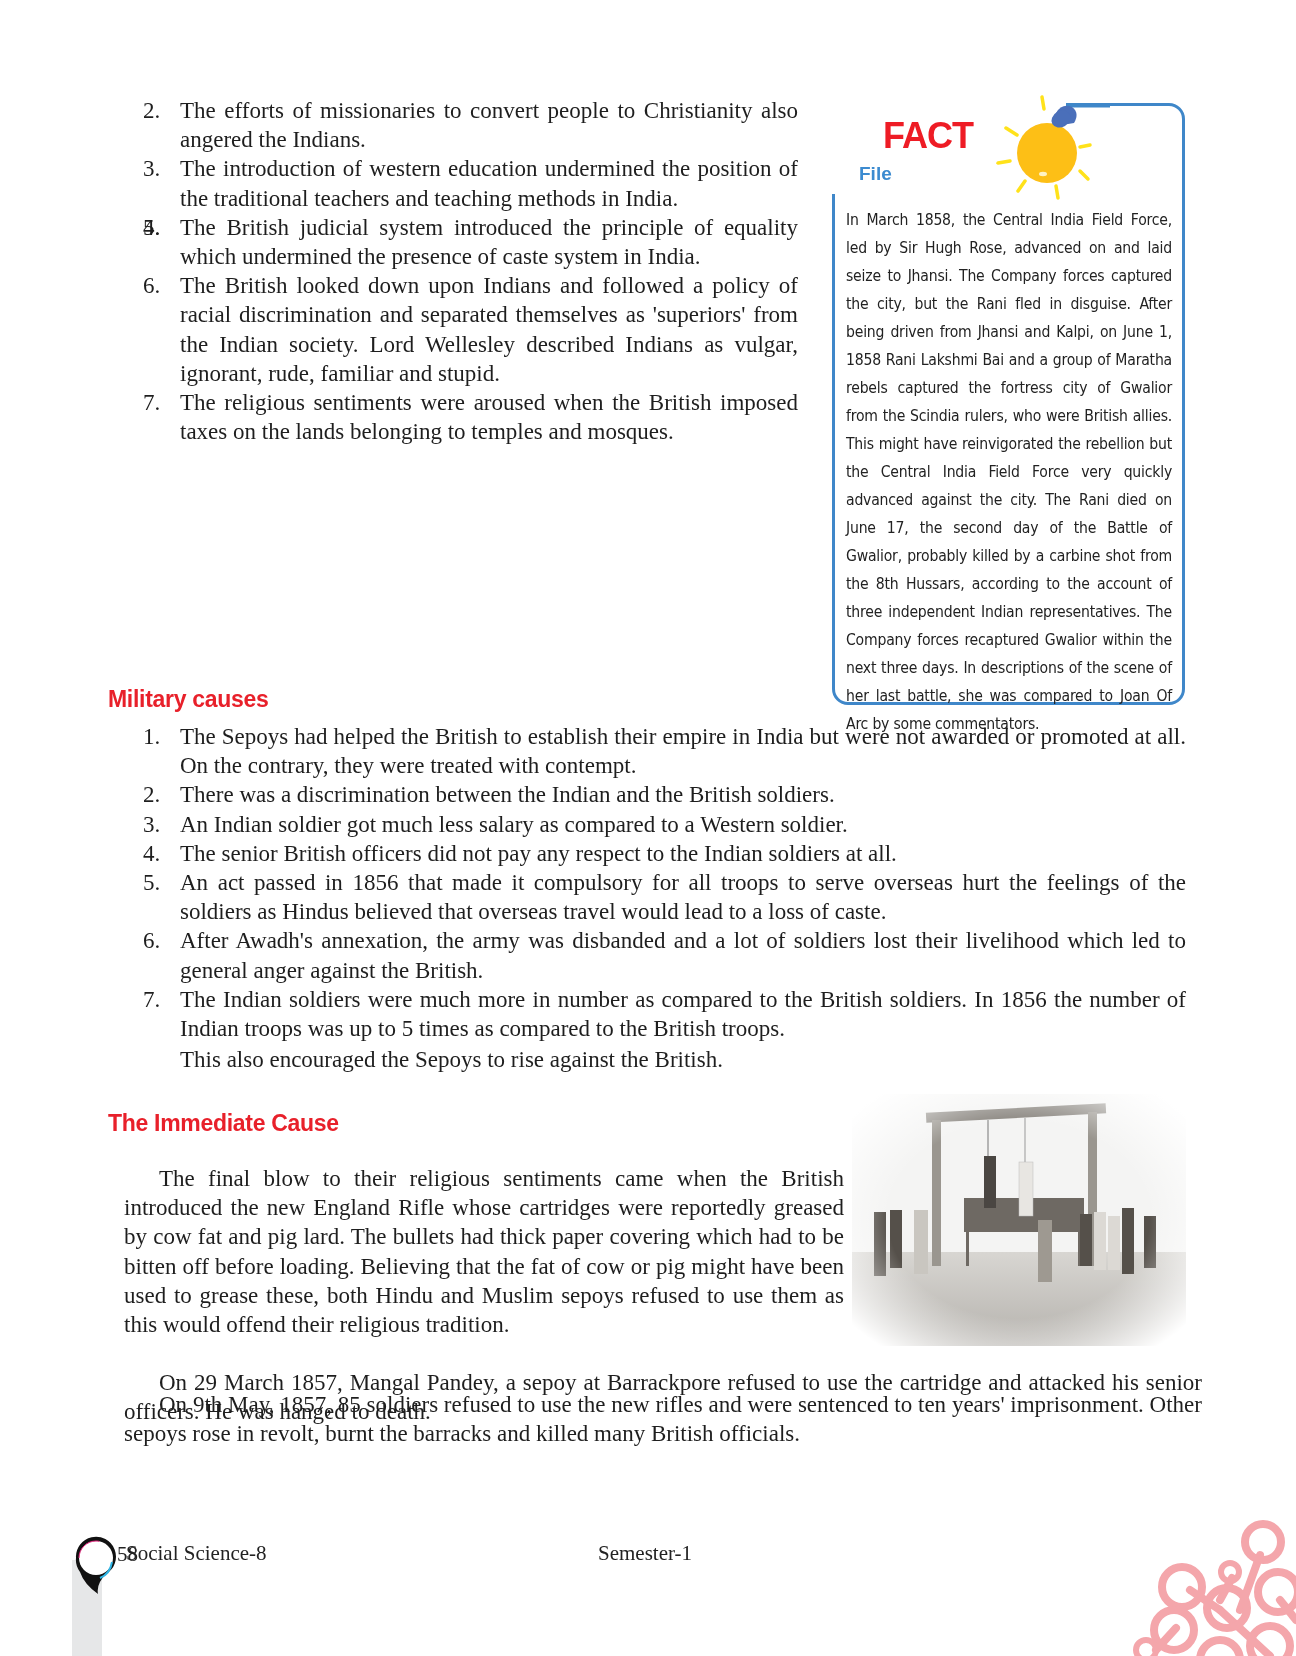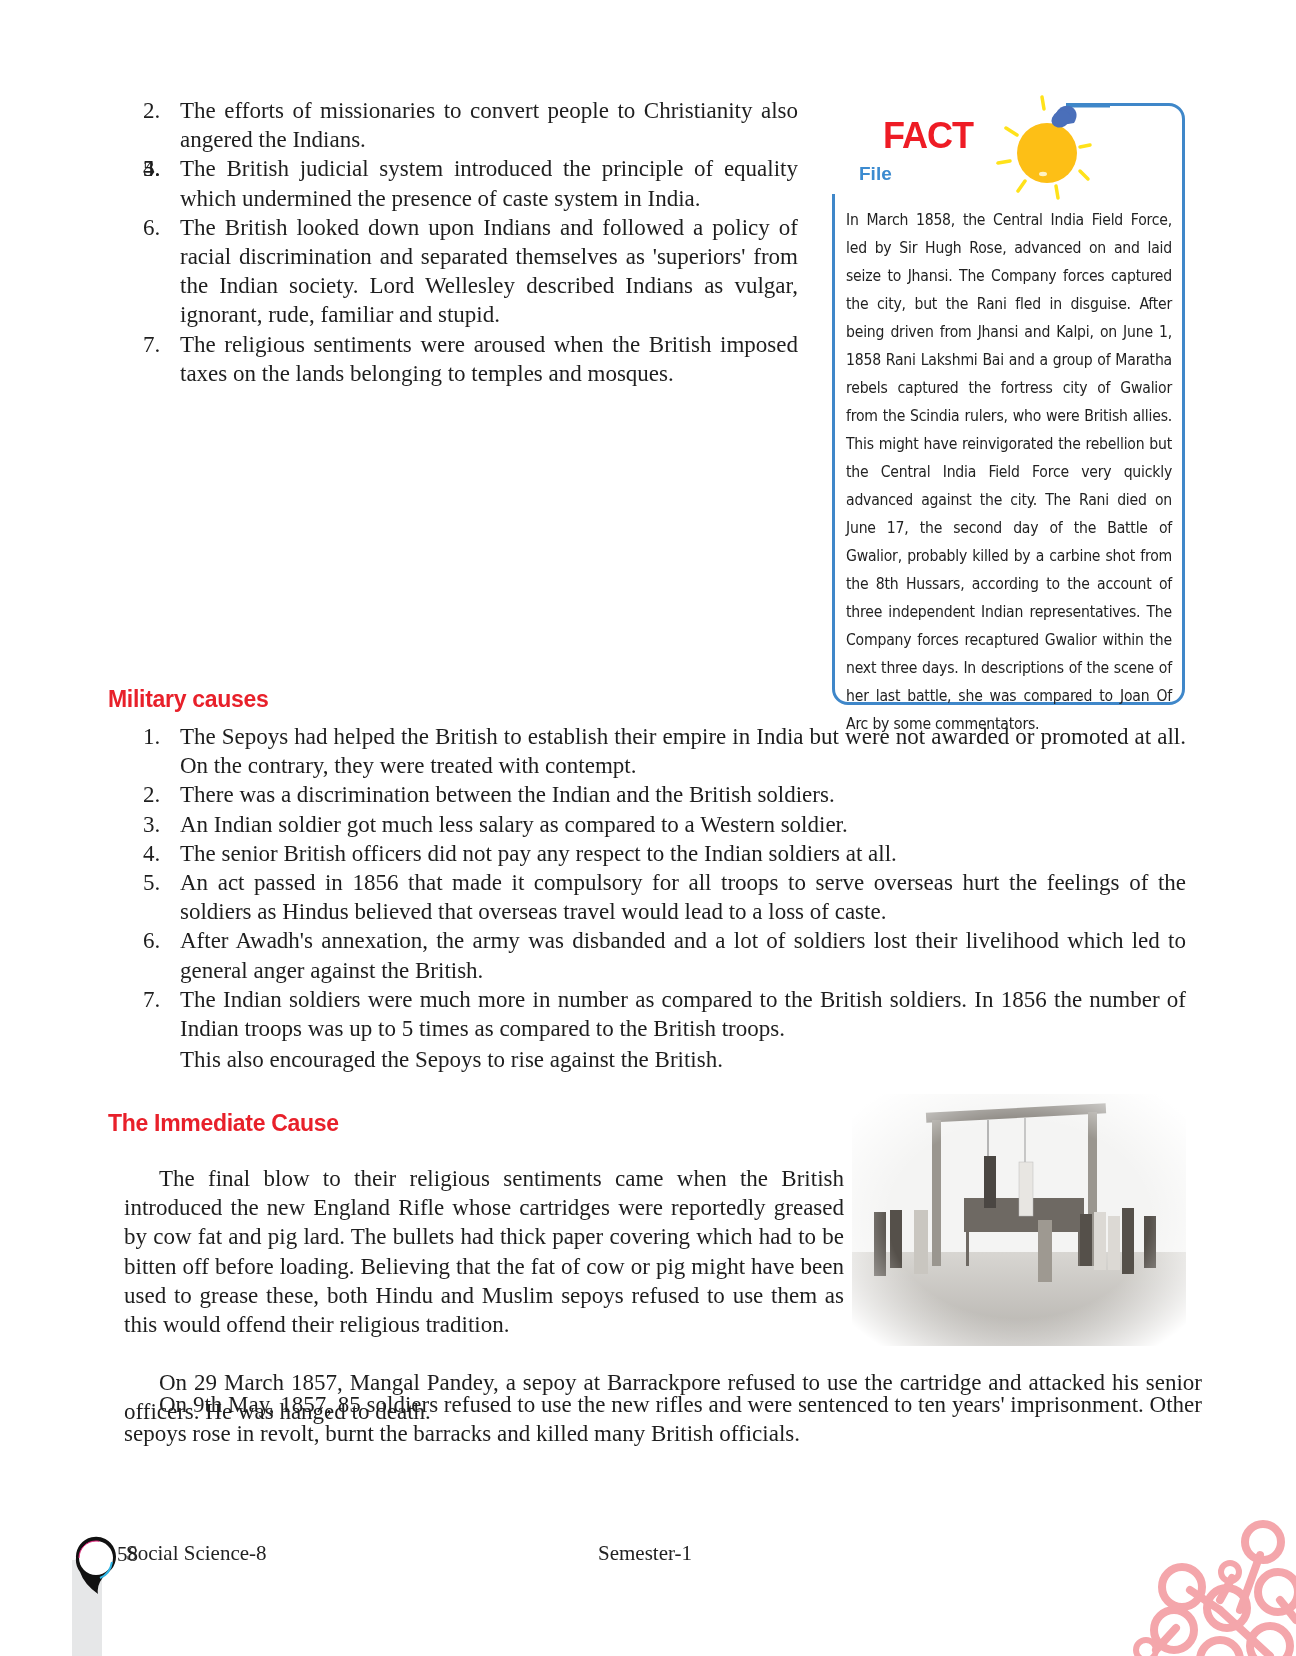--- a/index.html
+++ b/index.html
@@ -25,21 +25,21 @@
   .footer-num { position: absolute; left: 81px; top: 1542px; font-family: "Liberation Serif", serif; font-size: 21px; color: #222; padding-left: 36px; }
   .footer-title { position: absolute; left: 126px; top: 1541px; font-family: "Liberation Serif", serif; font-size: 21px; color: #222; }
   .footer-sem { position: absolute; left: 598px; top: 1541px; font-family: Liberation Serif, serif; font-size: 21px; color: #222; }
   .deco { position: absolute; left: 1120px; top: 1510px; width: 176px; height: 146px; }
 </style>
 </head>
 <body>
 
 <ol class="list body-text" style="left:143px; top:96px; width:655px;">
   <li><span class="num">2.</span><span>The efforts of missionaries to convert people to Christianity also angered the Indians.</span></li>
-  <li><span class="num">3.</span></li>
+  <li><span class="num">3.</span><span>The introduction of western education undermined the position of the traditional teachers and teaching methods in India.</span></li>
   <li><span class="num">4.</span></li>
   <li><span class="num">5.</span><span>The British judicial system introduced the principle of equality which undermined the presence of caste system in India.</span></li>
   <li><span class="num">6.</span><span>The British looked down upon Indians and followed a policy of racial discrimination and separated themselves as 'superiors' from the Indian society. Lord Wellesley described Indians as vulgar, ignorant, rude, familiar and stupid.</span></li>
   <li><span class="num">7.</span><span>The religious sentiments were aroused when the British imposed taxes on the lands belonging to temples and mosques.</span></li>
 </ol>
 
 <div>
   <div class="fact-box"></div>
   <div class="fact-mask"></div>
 

